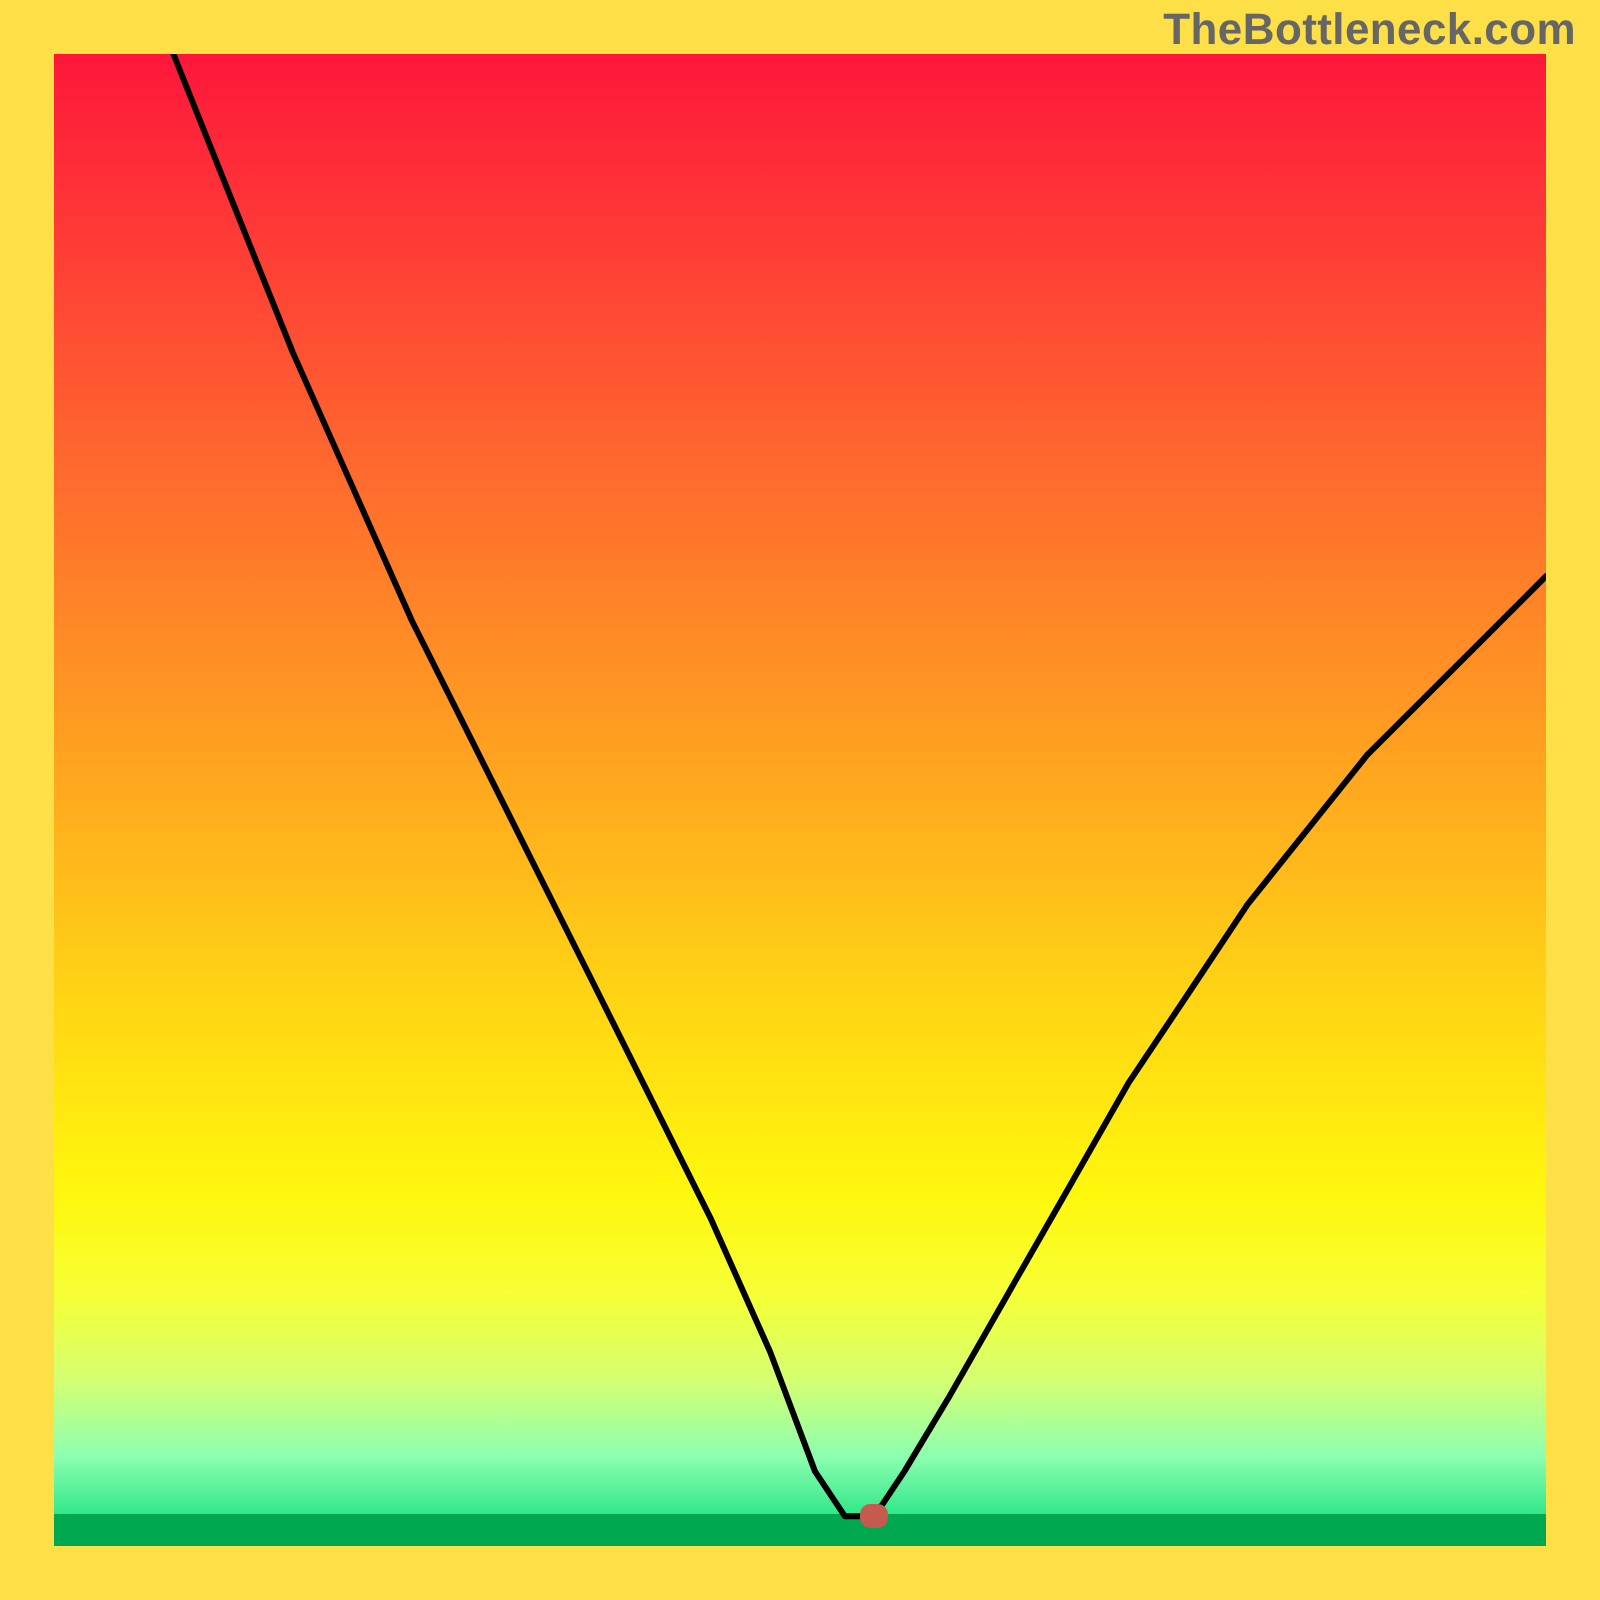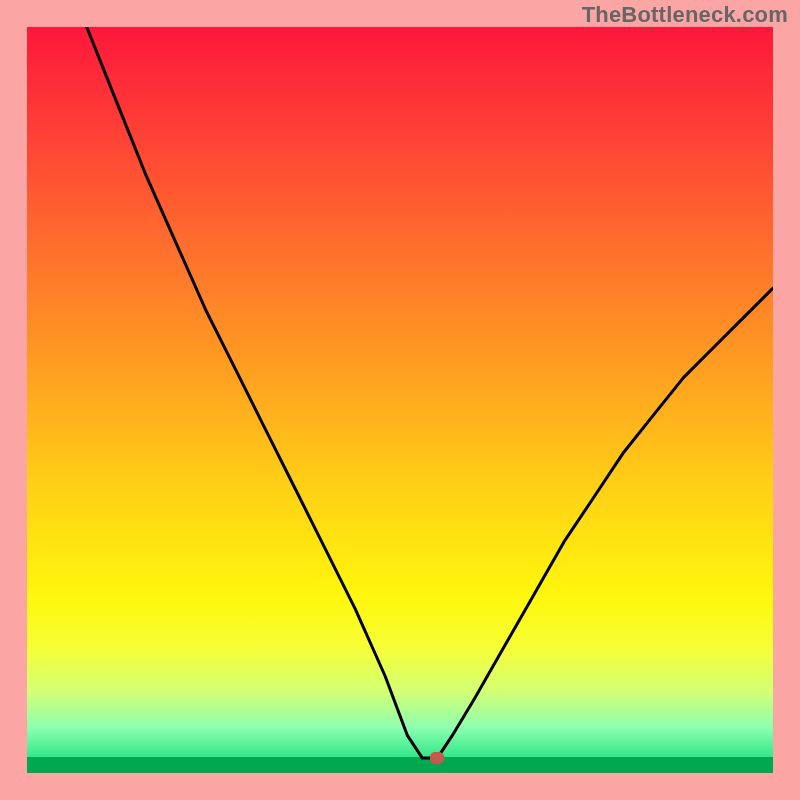--- a/index.html
+++ b/index.html
@@ -8,21 +8,21 @@
     width: 800px;
     height: 800px;
     background: #000;
     font-family: Arial, Helvetica, sans-serif;
     overflow: hidden;
   }
   .frame {
     position: relative;
     width: 800px;
     height: 800px;
-    background: #fca5a5;
+    background: #fde047;
   }
   .watermark {
     position: absolute;
     top: 2px;
     right: 12px;
     color: #666;
     font-size: 22px;
     font-weight: 600;
     letter-spacing: 0.2px;
     z-index: 5;

